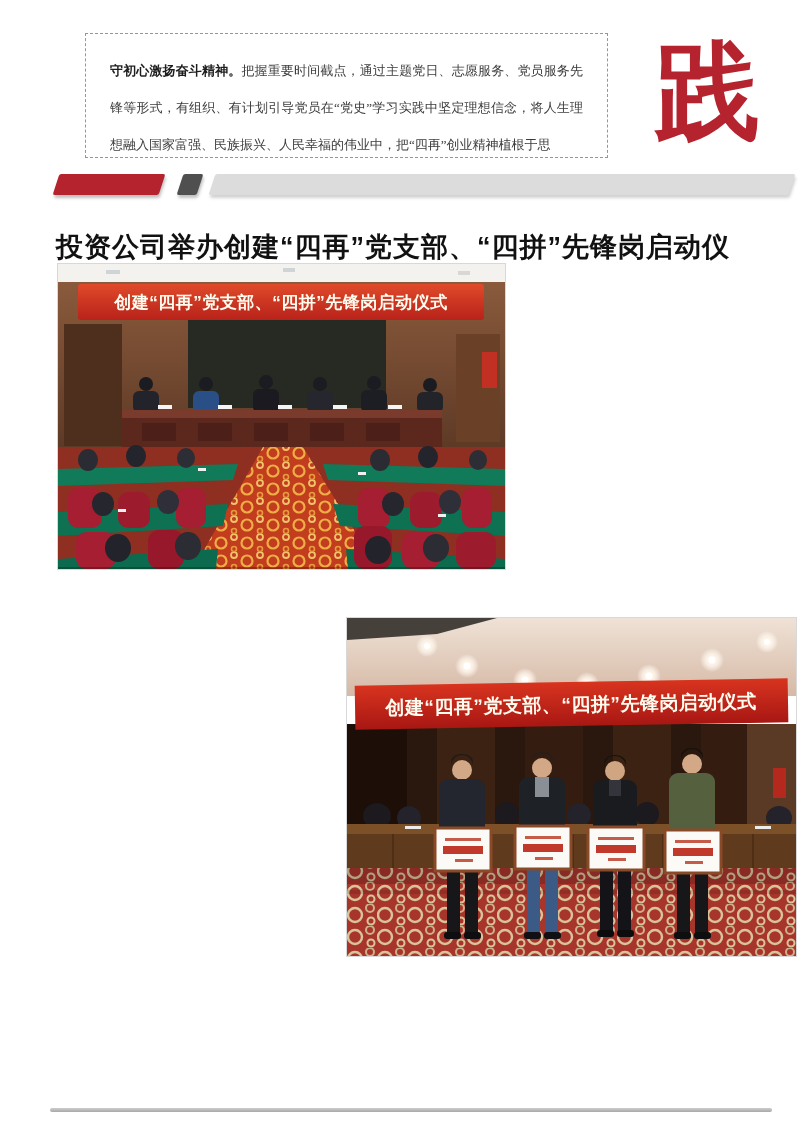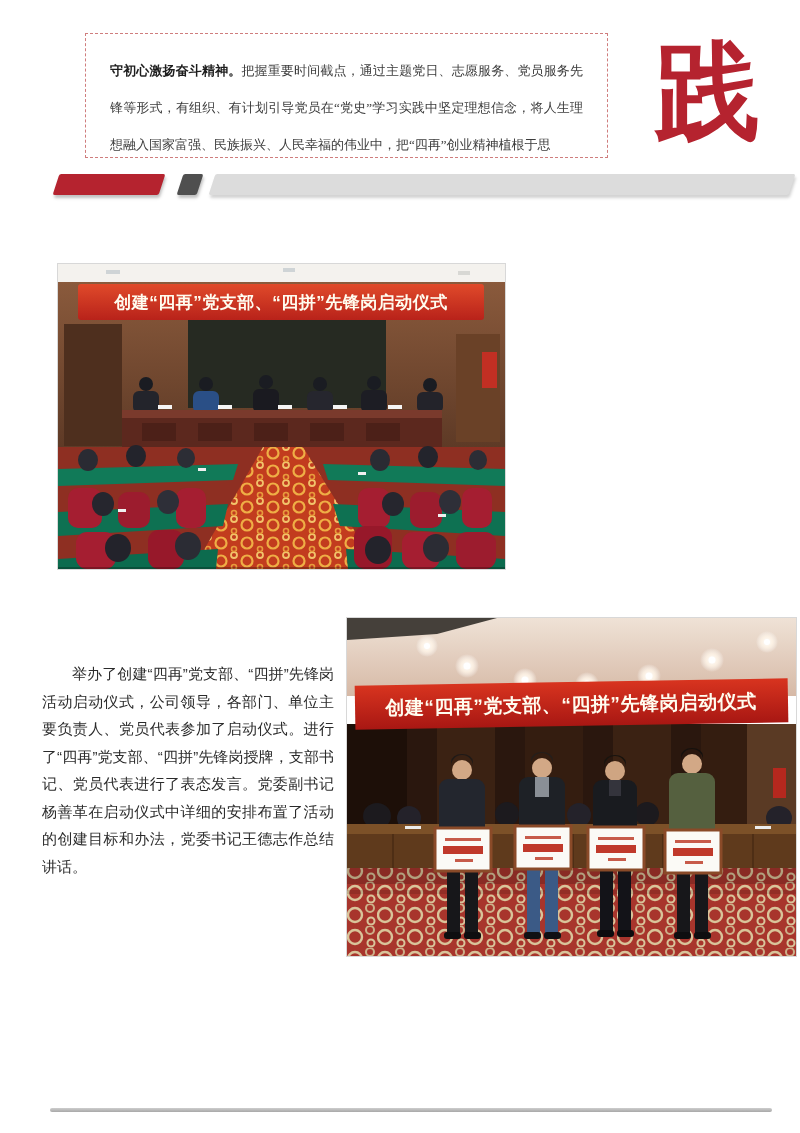--- a/index.html
+++ b/index.html
@@ -63,20 +63,21 @@
   </div>
 
   <div class="big-char">践</div>
 
   <div class="divider">
     <div class="bar bar-red"></div>
     <div class="bar bar-dark"></div>
     <div class="bar bar-gray"></div>
   </div>
 
+  <h1 class="headline">投资公司举办创建“四再”党支部、“四拼”先锋岗启动仪</h1>
 
   <div class="photo photo-1">
     <svg width="447" height="305" viewBox="0 0 447 305">
       <defs>
         <linearGradient id="wood1" x1="0" y1="0" x2="0" y2="1">
           <stop offset="0" stop-color="#8a5a3c"></stop>
             <stop offset="1" stop-color="#5e3a26"></stop>
         </linearGradient>
         <linearGradient id="ban1" x1="0" y1="0" x2="0" y2="1">
           <stop offset="0" stop-color="#e04a2a"></stop>
@@ -177,21 +178,20 @@
         <ellipse cx="320" cy="286" rx="13" ry="14" fill="#23232b"></ellipse>
         <ellipse cx="378" cy="284" rx="13" ry="14" fill="#2b2c34"></ellipse>
         <rect x="300" y="208" width="8" height="3" fill="#f0f0f0"></rect>
         <rect x="380" y="250" width="8" height="3" fill="#f0f0f0"></rect>
       </g>
       <rect y="303" width="447" height="2" fill="rgba(0,0,0,0.25)"></rect>
     </svg>
   </div>
 
 
-  <p class="para para-2">举办了创建“四再”党支部、“四拼”先锋岗活动启动仪式，公司领导，各部门、单位主要负责人、党员代表参加了启动仪式。进行了“四再”党支部、“四拼”先锋岗授牌，支部书记、党员代表进行了表态发言。党委副书记杨善革在启动仪式中详细的安排布置了活动的创建目标和办法，党委书记王德志作总结讲话。</p>
 
   <div class="photo photo-2">
     <svg width="449" height="338" viewBox="0 0 449 338">
       <defs>
         <linearGradient id="ceil2" x1="0" y1="0" x2="0" y2="1">
           <stop offset="0" stop-color="#efe2d6"></stop>
             <stop offset="1" stop-color="#d6b9a6"></stop>
         </linearGradient>
         <linearGradient id="ban2" x1="0" y1="0" x2="0" y2="1">
           <stop offset="0" stop-color="#d8341f"></stop>

